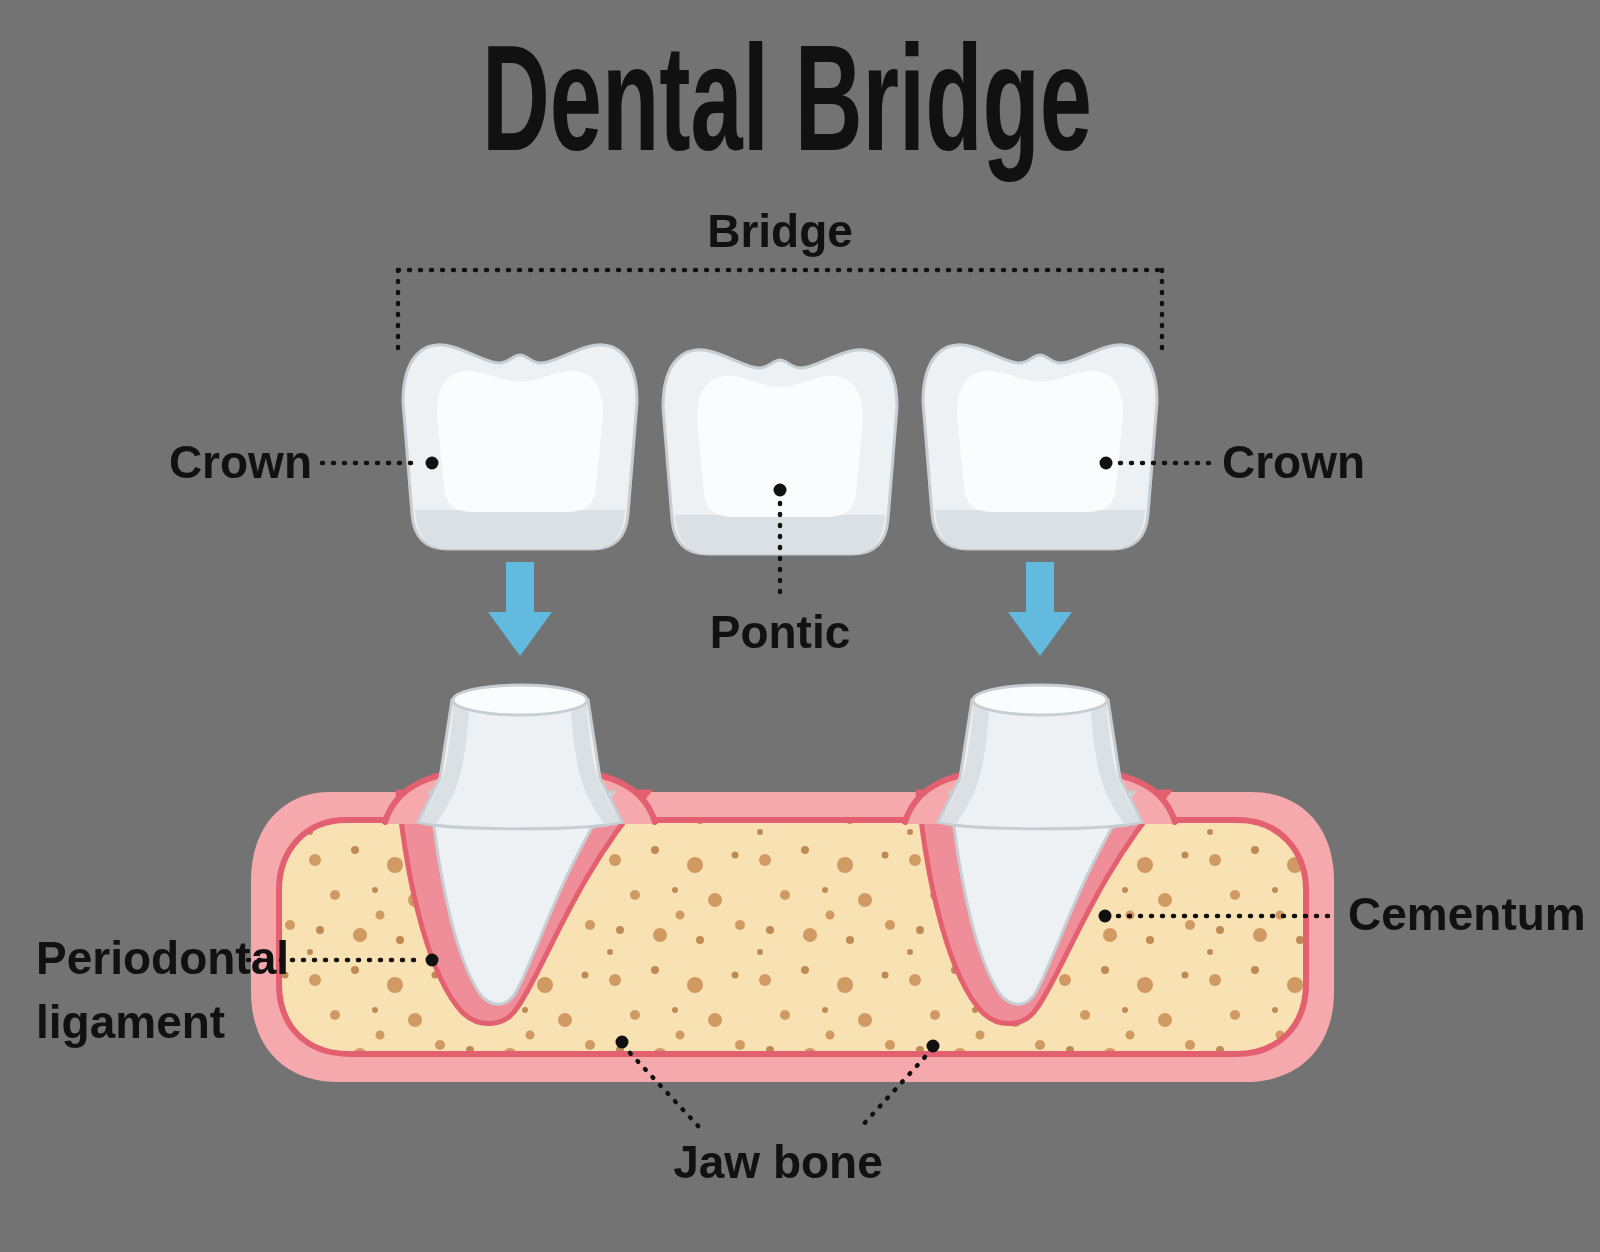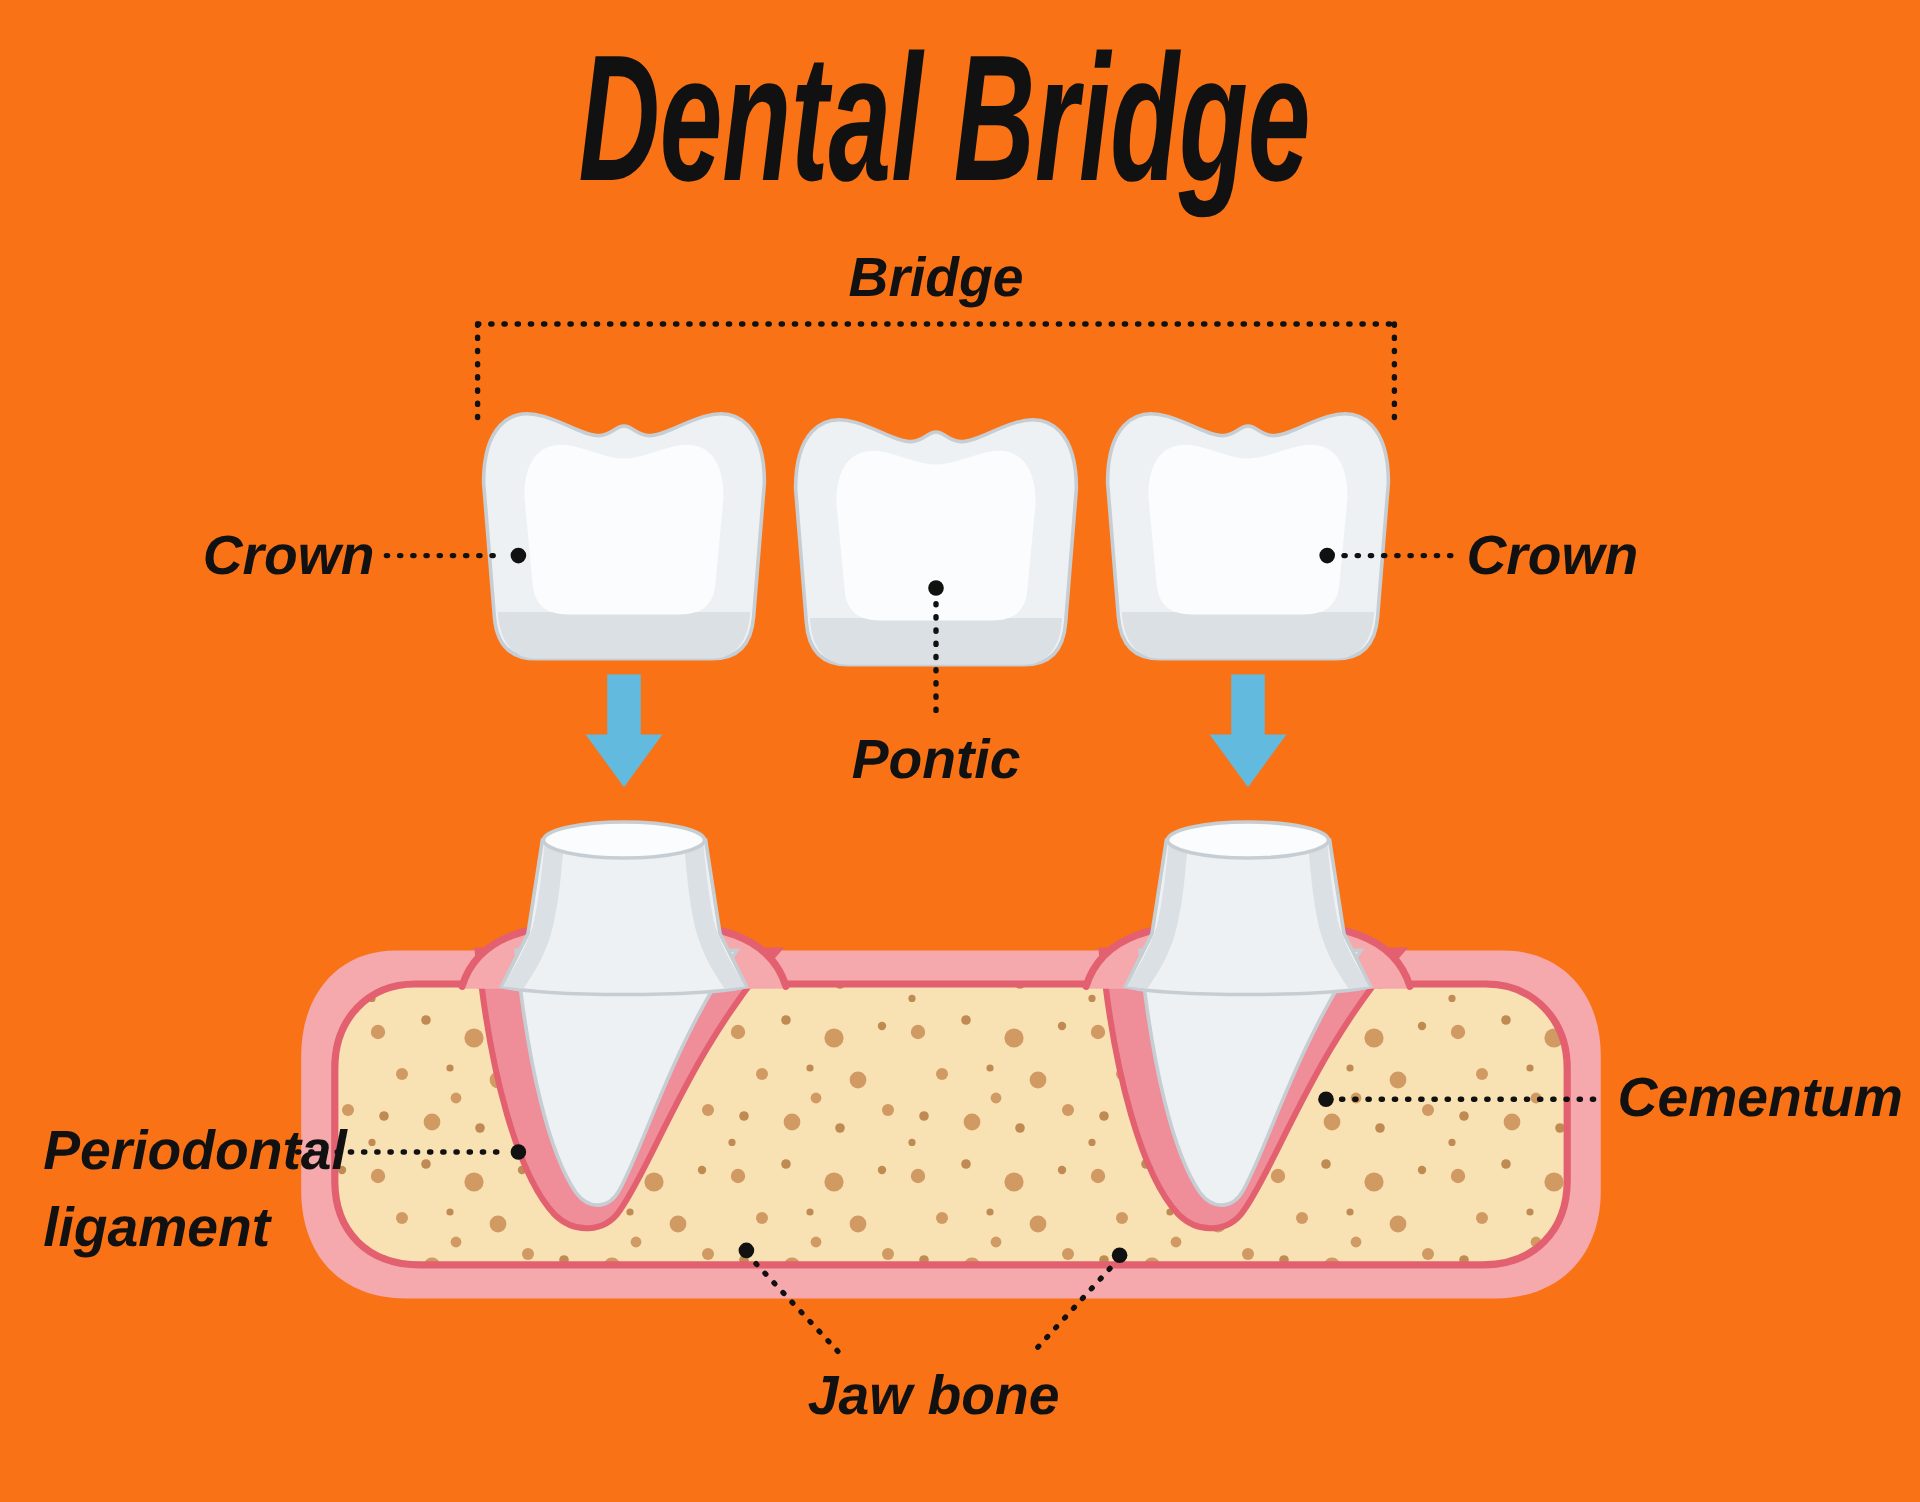--- a/index.html
+++ b/index.html
@@ -1,17 +1,17 @@
 <!DOCTYPE html>
 <html style="--text: #111111; --arrow: #62bade; --gum: #f5a9ad; --gum-line: #e2606f; --socket: #ef8e99; --bone: #f8e1b2; --speckle: #d09a62; --speckle2: #c08b52; --tooth: #eef1f3; --tooth-edge: #c7ced3; --tooth-shade: #dbe0e4; --tooth-hl: #fafcfd;"><head>
 <meta charset="utf-8">
 <style>
   html,body{margin:0;padding:0;background:#ffffff;}
-  .stage{position:relative;width:1600px;height:1252px;background:#f97316;overflow:hidden;
-         font-family:"Liberation Sans",sans-serif;font-style:italic;}
+  .stage{position:relative;width:1600px;height:1252px;background:#737373;overflow:hidden;
+         font-family:"Liberation Sans",sans-serif;}
   svg{position:absolute;inset:0;display:block;}
 
   .title-text{font-family:"Liberation Sans",sans-serif;font-weight:700;font-size:150px;fill:var(--text);}
   .label{font-family:"Liberation Sans",sans-serif;font-weight:700;font-size:46px;fill:var(--text);}
 
   .dotted{fill:none;stroke:var(--text);stroke-width:4.5;stroke-dasharray:1 10;stroke-linecap:round;}
   .dot{fill:var(--text);}
 
   .crown-outer{fill:var(--tooth);stroke:var(--tooth-edge);stroke-width:3;}
   .crown-band{fill:var(--tooth-shade);}

